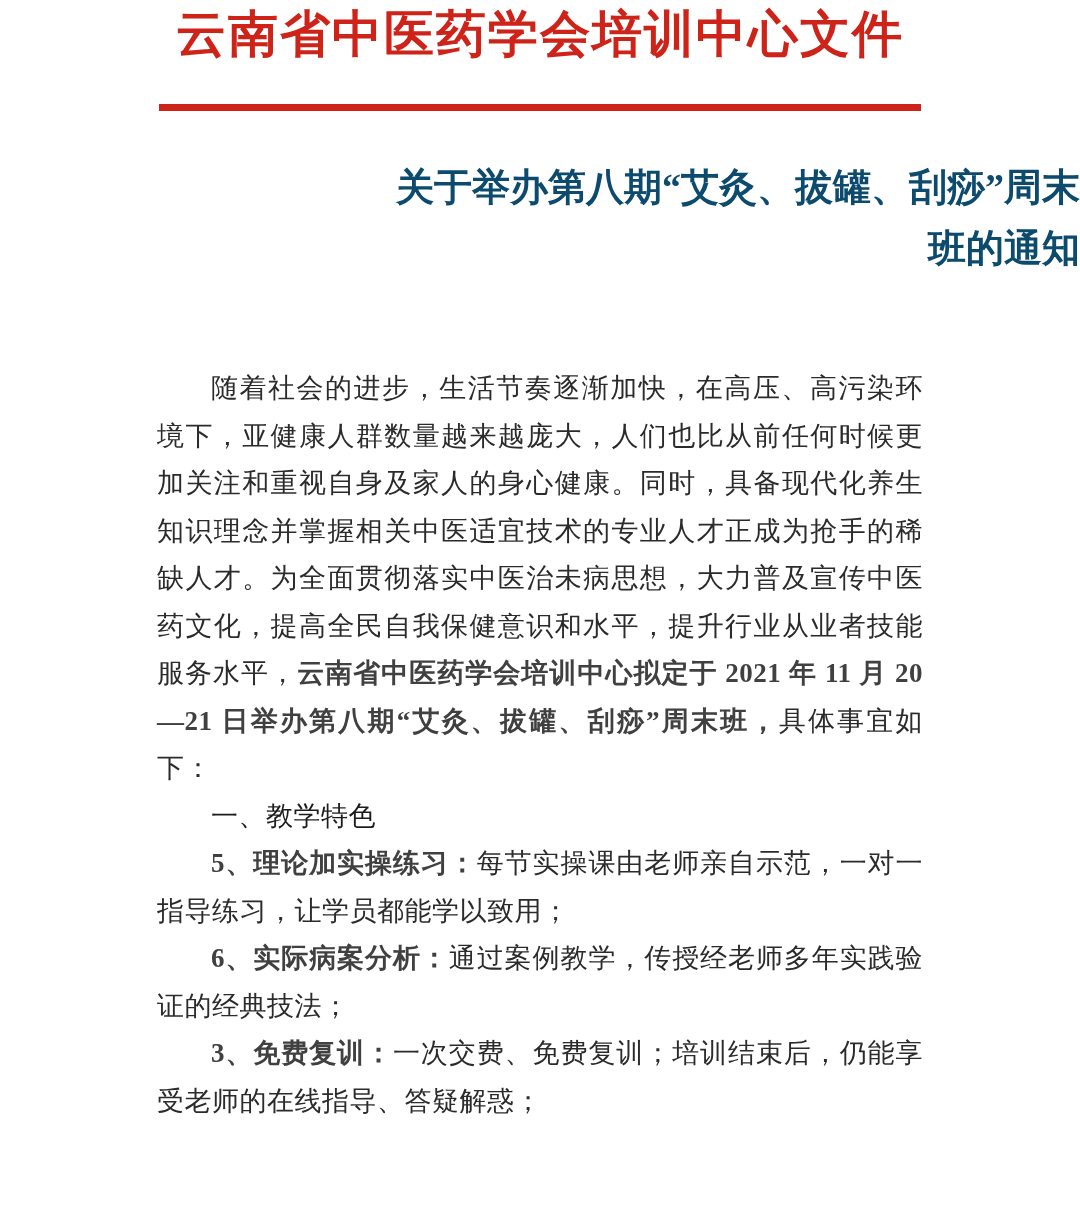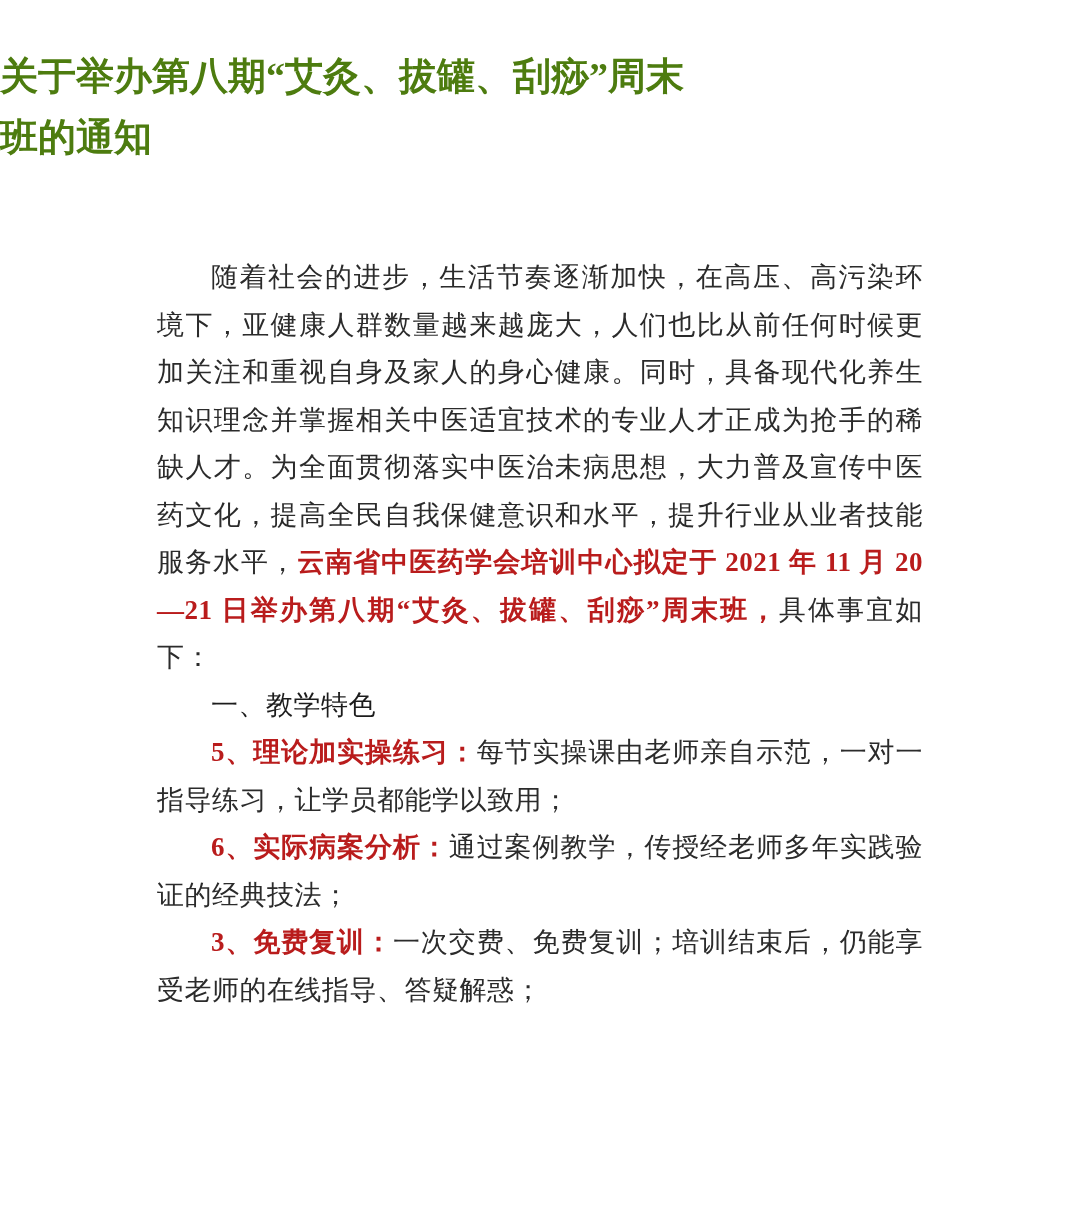--- a/index.html
+++ b/index.html
@@ -31,49 +31,53 @@
     white-space:nowrap;
   }
   .red-rule{
     width:762px;
     height:7px;
     margin:40px auto 0 auto;
     background:var(--red);
   }
   .doc-title{
     margin-top:46px;
-    text-align:left;
+    text-align:right;
     font-size:38px;
     font-weight:bold;
     line-height:61px;
-    color:#4d7c0f;
+    color:#0c4a6e;
   }
   .doc-title .line{display:block;}
   .doc-body{
     width:766px;
     margin:86px auto 0 auto;
     font-size:27px;
     line-height:47.5px;
     text-align:justify;
     text-justify:inter-ideograph;
     color:#2b2b2b;
     letter-spacing:0.5px;
   }
   .doc-body p{
     margin:0;
     text-indent:2em;
   }
-  .bold{font-weight:bold;color:#b91c1c;}
+  .bold{font-weight:bold;color:#404040;}
   .section-heading{font-weight:normal;color:#1c1c1c;}
 </style>
 </head>
 <body>
 
 <div class="page">
 
+  <header class="letterhead">
+    <h1 class="letterhead-title">云南省中医药学会培训中心文件</h1>
+    <div class="red-rule"></div>
+  </header>
 
   <h2 class="doc-title">
     <span class="line">关于举办第八期“艾灸、拔罐、刮痧”周末</span>
     <span class="line">班的通知</span>
   </h2>
 
   <main class="doc-body">
 
     <p><span>随着社会的进步，生活节奏逐渐加快，在高压、高污染环境下，亚健康人群数量越来越庞大，人们也比从前任何时候更加关注和重视自身及家人的身心健康。同时，具备现代化养生知识理念并掌握相关中医适宜技术的专业人才正成为抢手的稀缺人才。为全面贯彻落实中医治未病思想，大力普及宣传中医药文化，提高全民自我保健意识和水平，提升行业从业者技能服务水平，</span><span class="bold">云南省中医药学会培训中心拟定于 2021 年 11 月 20—21 日举办第八期“艾灸、拔罐、刮痧”周末班，</span><span>具体事宜如下：</span></p>
 

